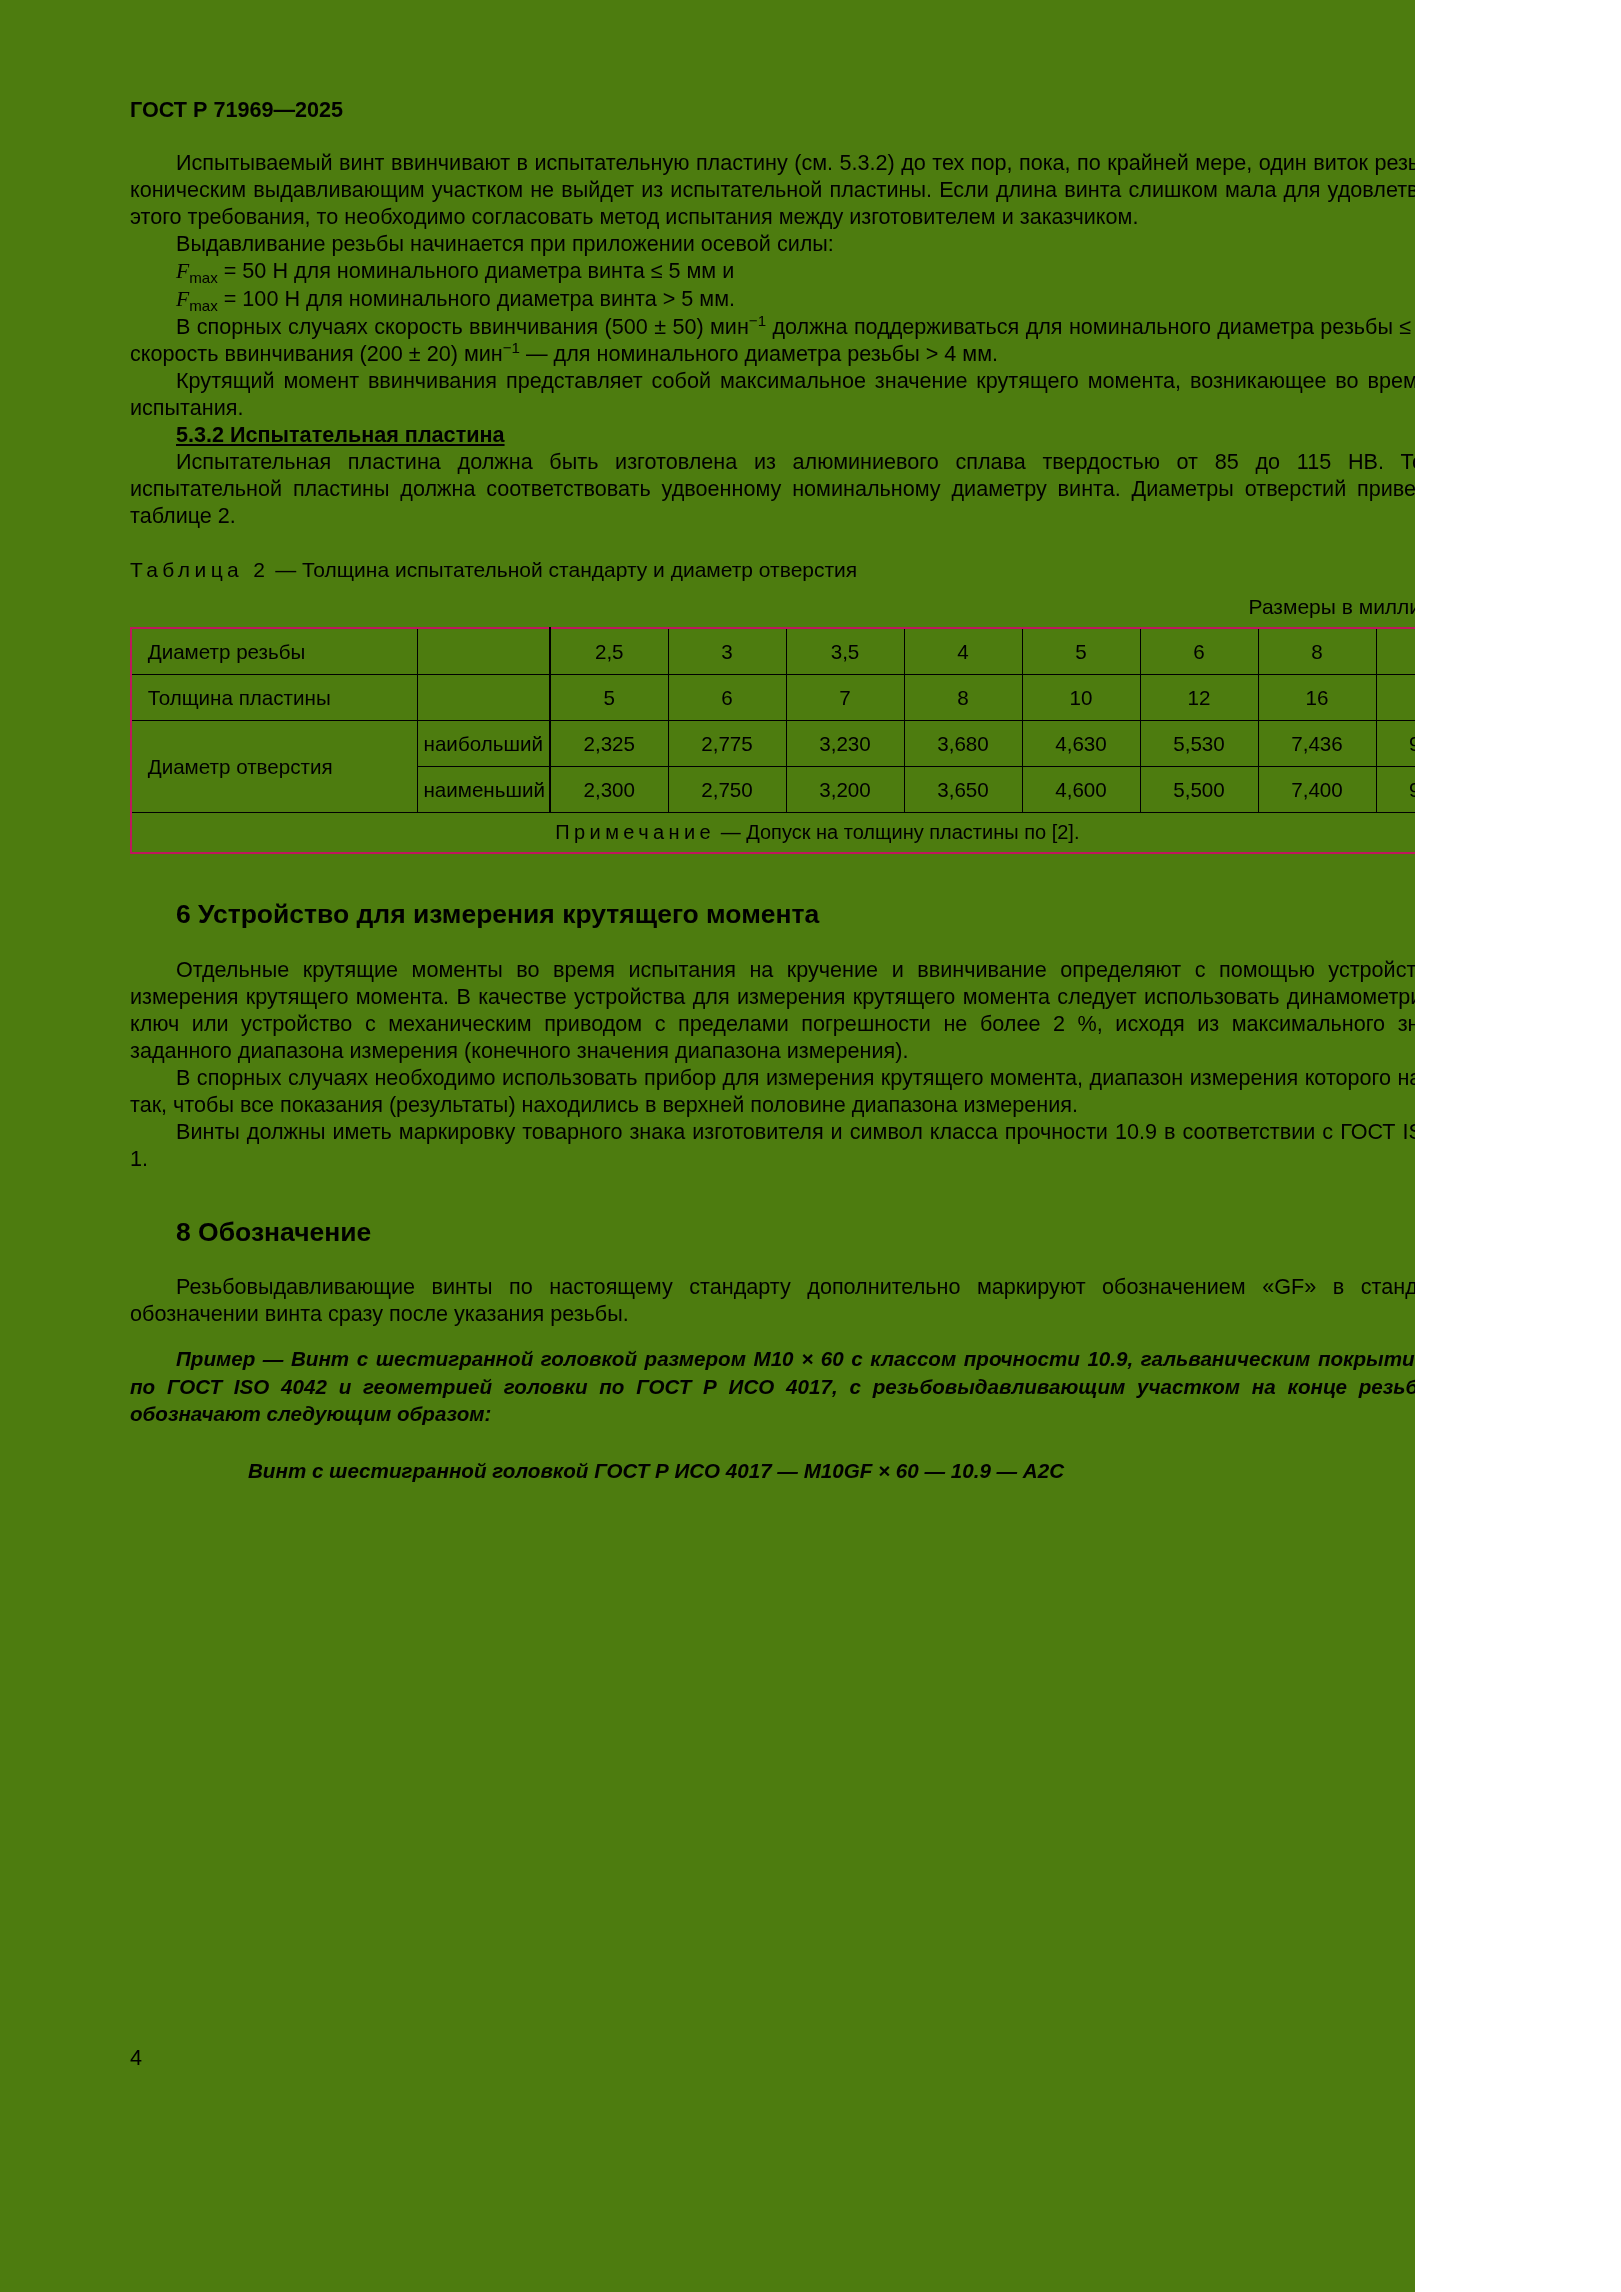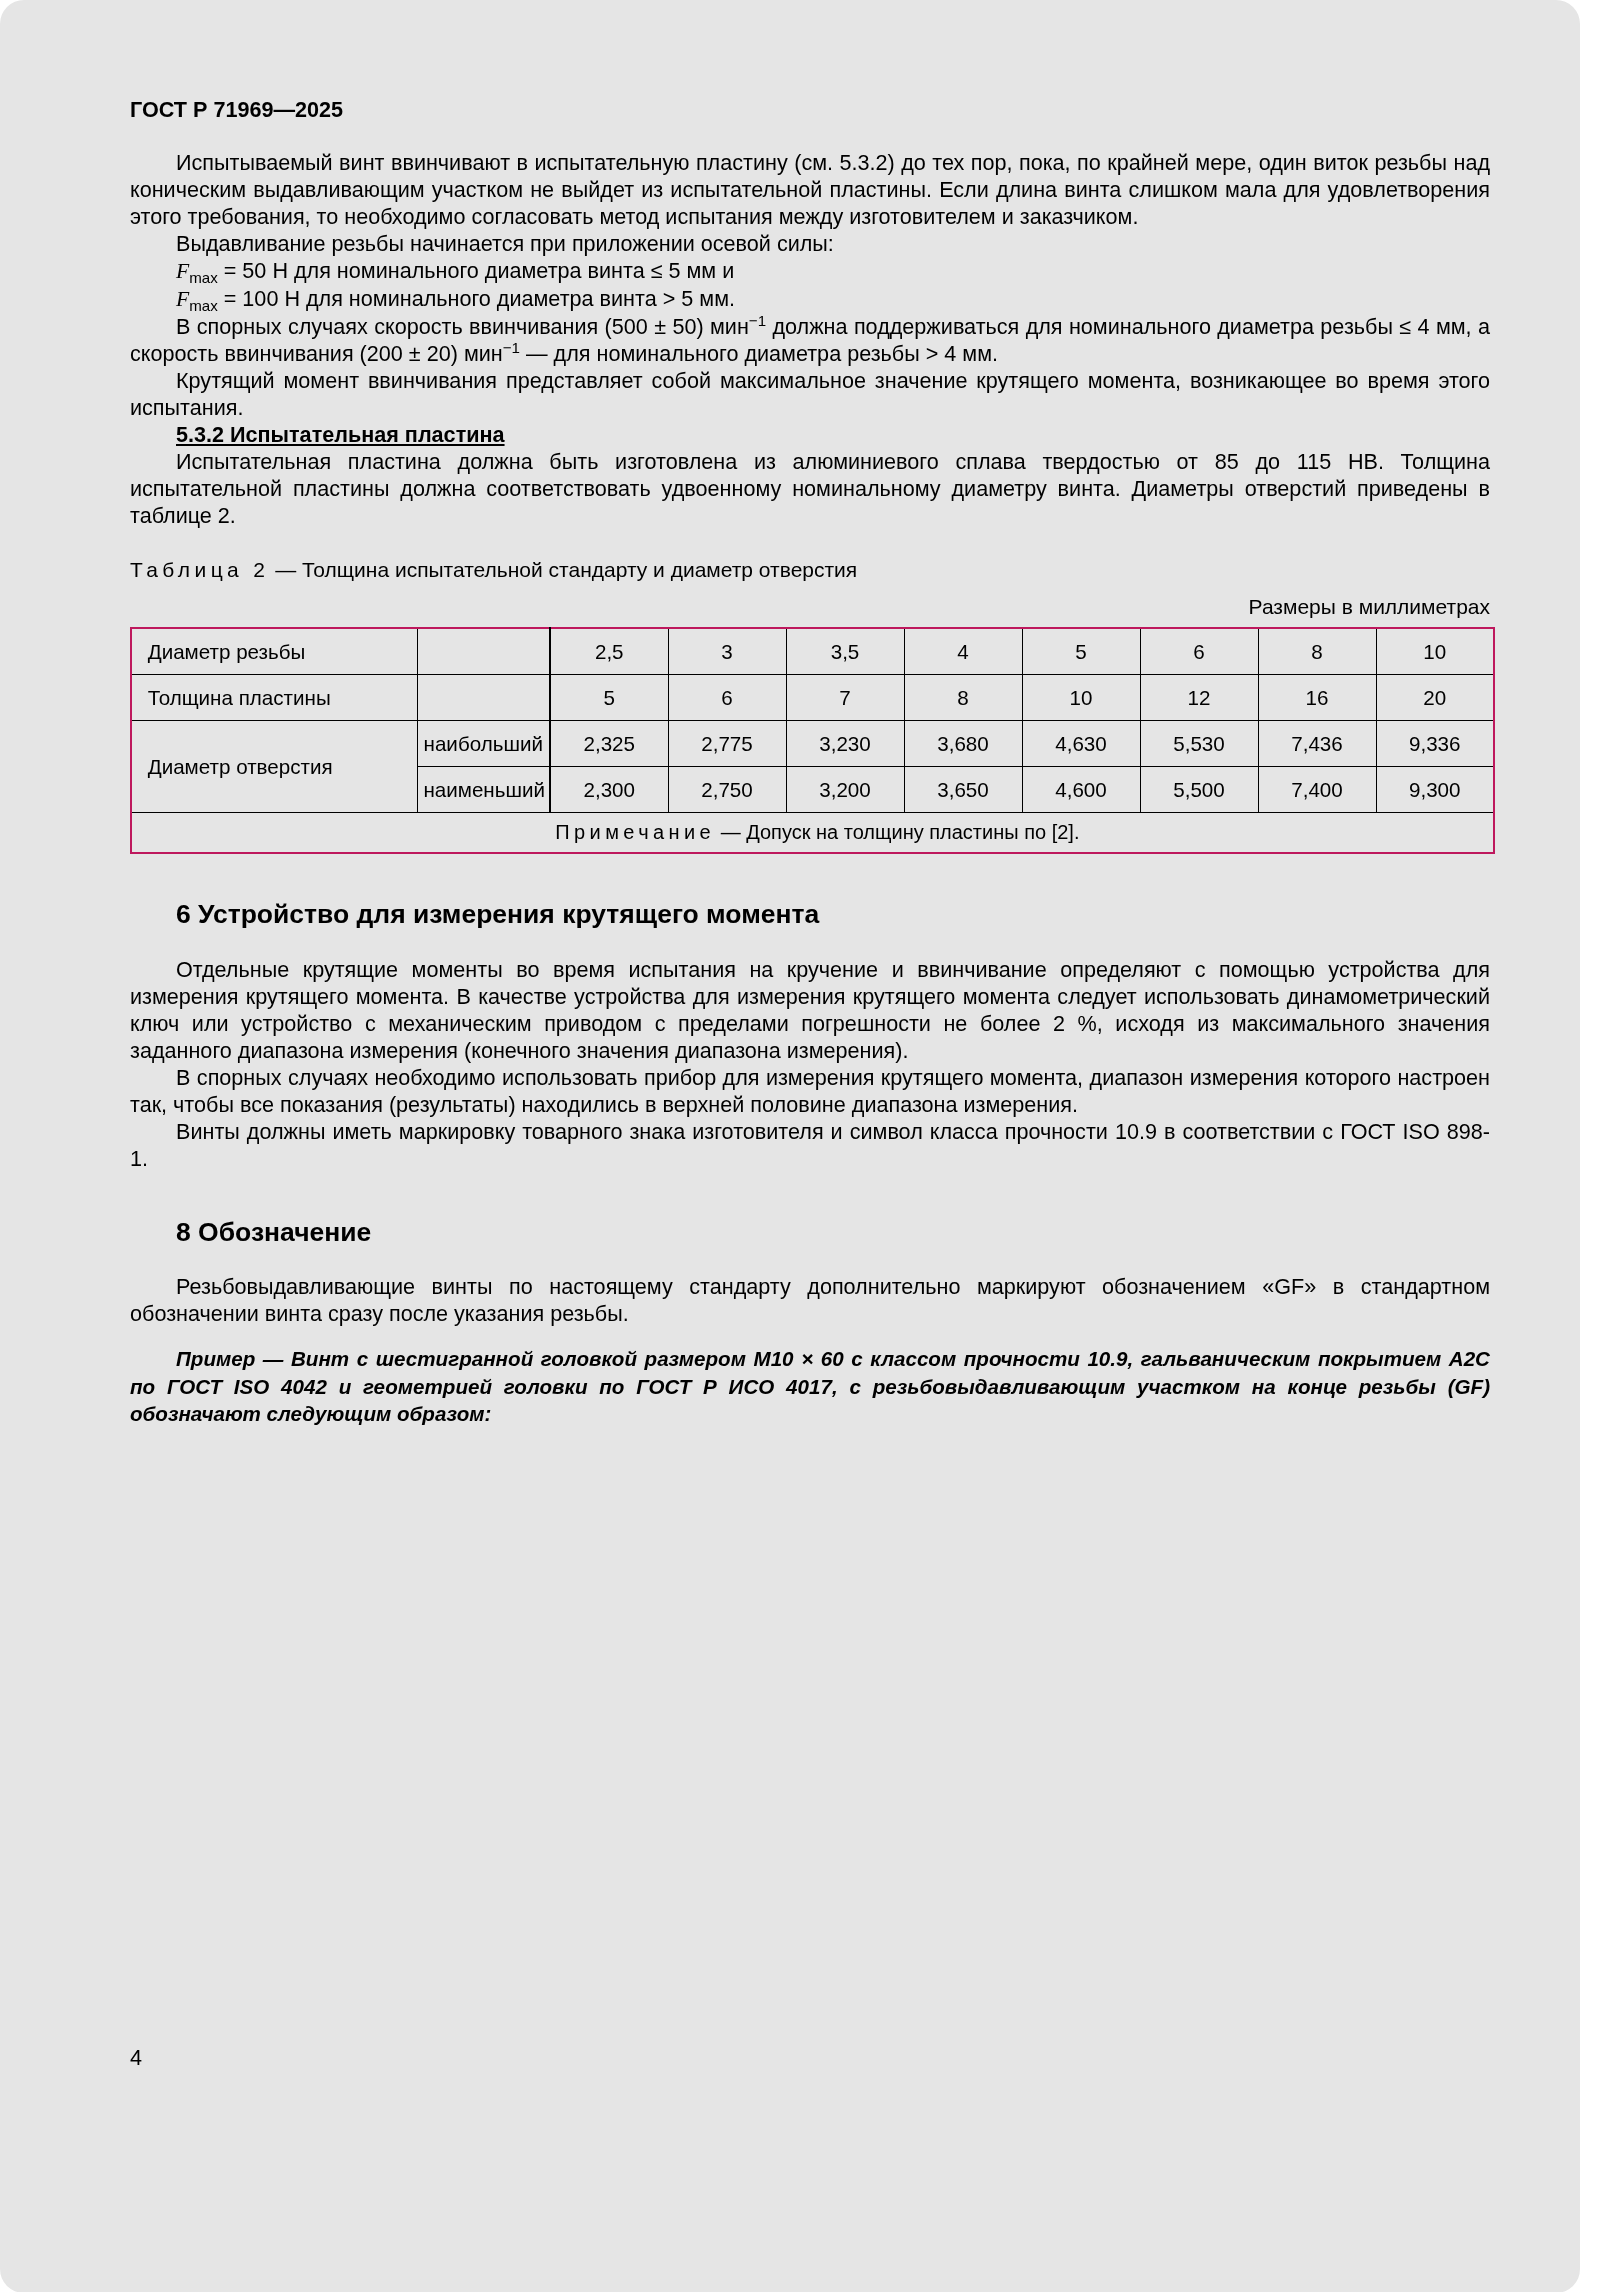--- a/index.html
+++ b/index.html
@@ -1,26 +1,25 @@
 <!DOCTYPE html>
 <html lang="ru"><head>
 <meta charset="utf-8">
 <title>ГОСТ Р 71969—2025 — страница 4</title>
 <style>
   * { box-sizing: border-box; }
   html, body { margin: 0; padding: 0; background: #ffffff; }
   .page {
     position: relative;
-    width: 1580px;
+    width: 1415px;
     height: 2293px;
-    background: #e5e5e5;
+    background: #4d7c0f;
     font-family: "Liberation Sans", "DejaVu Sans", sans-serif;
     color: #000;
     overflow: hidden;
-    border-radius: 24px;
   }
   .content {
     position: absolute;
     left: 130px;
     top: 96px;
     width: 1360px;
     font-size: 21.6px;
     line-height: 27px;
   }
   .running-header {
@@ -189,18 +188,19 @@
     <p class="indent">Отдельные крутящие моменты во время испытания на кручение и ввинчивание определяют с помощью устройства для измерения крутящего момента. В качестве устройства для измерения крутящего момента следует использовать динамометрический ключ или устройство с механическим приводом с пределами погрешности не более 2 %, исходя из максимального значения заданного диапазона измерения (конечного значения диапазона измерения).</p>
     <p class="indent">В спорных случаях необходимо использовать прибор для измерения крутящего момента, диапазон измерения которого настроен так, чтобы все показания (результаты) находились в верхней половине диапазона измерения.</p>
 
     <p class="indent">Винты должны иметь маркировку товарного знака изготовителя и символ класса прочности 10.9 в соответствии с ГОСТ ISO 898-1.</p>
 
     <h2 class="section-title">8 Обозначение</h2>
     <p class="indent">Резьбовыдавливающие винты по настоящему стандарту дополнительно маркируют обозначением «GF» в стандартном обозначении винта сразу после указания резьбы.</p>
 
     <p class="example">Пример — Винт с шестигранной головкой размером М10 × 60 с классом прочности 10.9, гальваническим покрытием А2С по ГОСТ ISO 4042 и геометрией головки по ГОСТ Р ИСО 4017, с резьбовыдавливающим участком на конце резьбы (GF) обозначают следующим образом:</p>
 
+    <p class="designation">Винт с шестигранной головкой ГОСТ Р ИСО 4017 — M10GF × 60 — 10.9 — А2С</p>
 
   </div>
 
   <div class="page-number">4</div>
 </div>
 
 
 </body></html>

